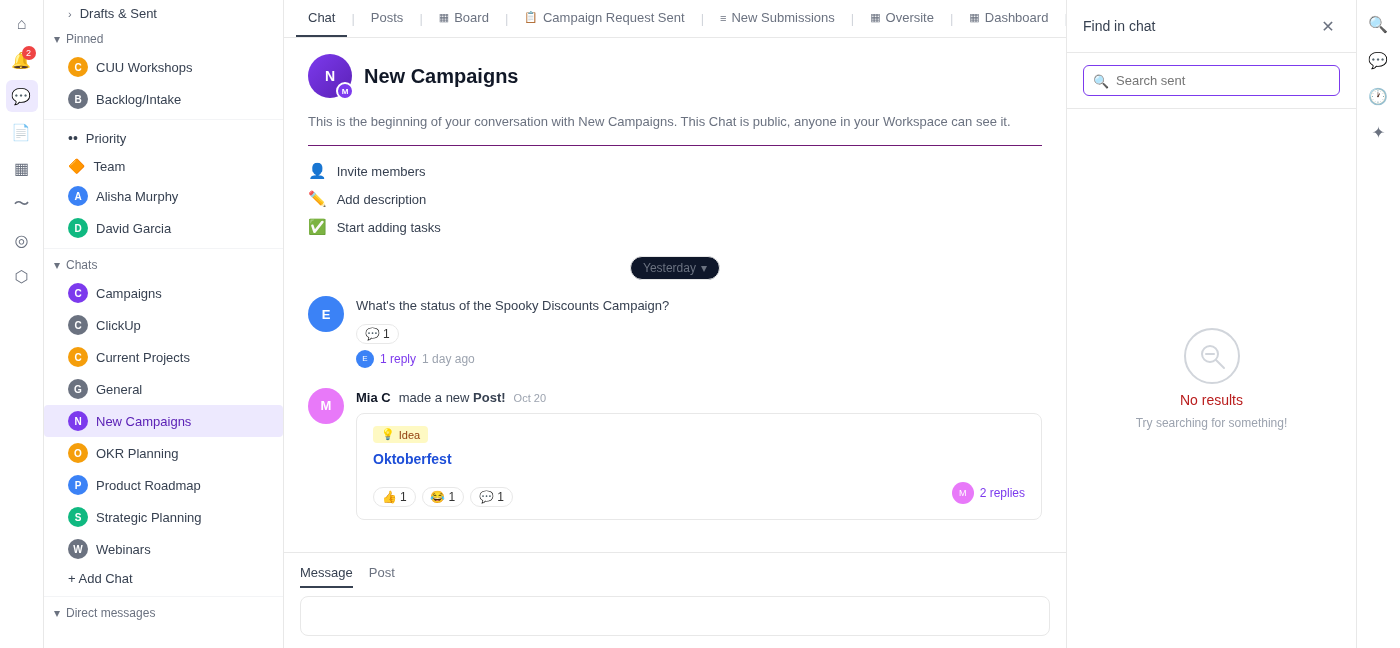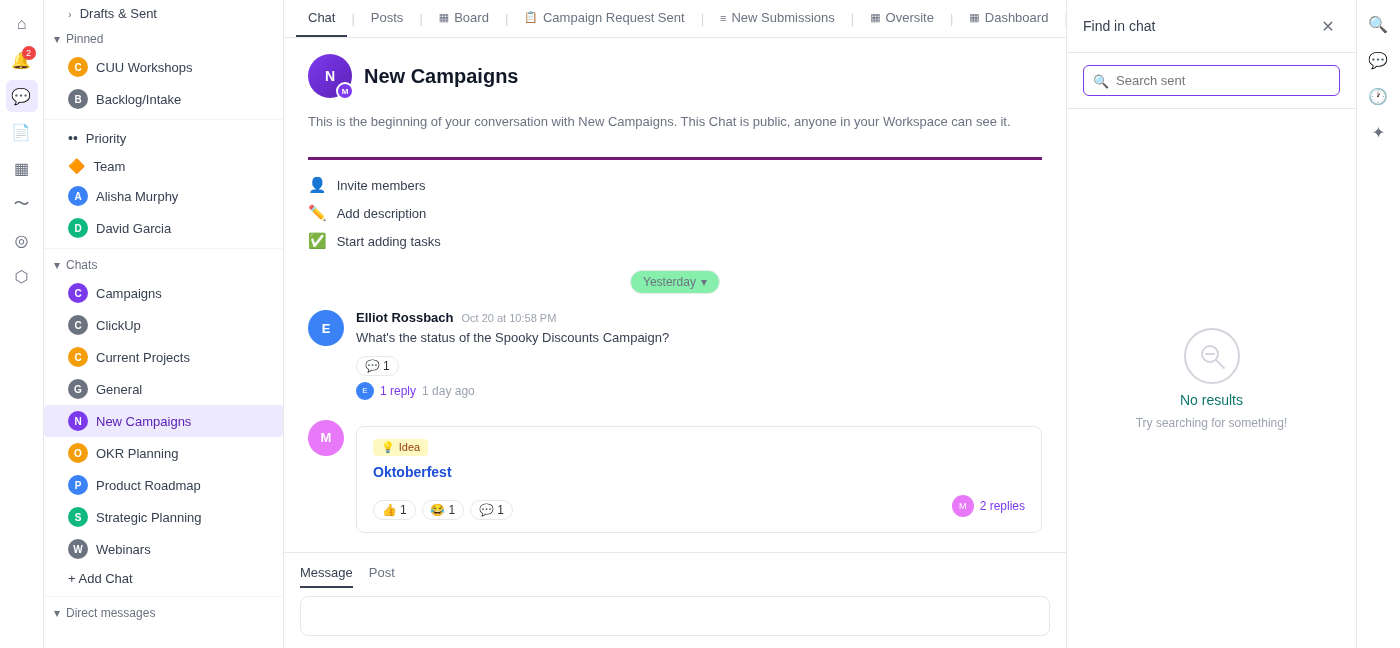--- a/index.html
+++ b/index.html
@@ -123,38 +123,38 @@
       position: absolute; bottom: -2px; right: -2px;
       width: 18px; height: 18px; border-radius: 50%;
       background: #7c3aed;
       border: 2px solid #fff;
       font-size: 8px; display: flex; align-items: center; justify-content: center; color: #fff;
     }
     .channel-title { font-size: 20px; font-weight: 600; color: #111827; }
 
     .channel-description {
       font-size: 13px; color: #6b7280; margin-bottom: 16px;
-      border-bottom: 3px solid #701a75; padding-bottom: 28px;
+      border-bottom: 1px solid #701a75; padding-bottom: 16px;
     }
 
     .action-list { display: flex; flex-direction: column; gap: 10px; margin-bottom: 20px; }
     .action-item {
       display: flex; align-items: center; gap: 10px;
       font-size: 13px; color: #374151; cursor: pointer;
     }
     .action-icon { font-size: 15px; }
 
     
     .date-divider {
       display: flex; align-items: center; justify-content: center;
       margin: 16px 0;
     }
     .date-chip {
       display: flex; align-items: flex-start; gap: 5px;
-      background: #86efac; border: 1px solid #e8e8e8;
+      background: #0f172a; border: 1px solid #e8e8e8;
       border-radius: 20px; padding: 4px 12px;
       font-size: 12px; color: #6b7280; cursor: pointer;
     }
 
     
     .message { display: flex; gap: 12px; margin-bottom: 20px; }
     .msg-avatar {
       width: 36px; height: 36px; border-radius: 50%; flex-shrink: 0;
       display: flex; align-items: center; justify-content: center;
       font-size: 13px; font-weight: 600; color: #fff;
@@ -258,21 +258,21 @@
       flex: 1;
       display: flex; flex-direction: column; align-items: center; justify-content: center;
       gap: 8px;
     }
     .no-results-icon {
       width: 56px; height: 56px; border-radius: 50%;
       border: 2px solid #d1d5db;
       display: flex; align-items: center; justify-content: center;
       font-size: 24px; color: #d1d5db;
     }
-    .no-results-title { font-size: 14px; font-weight: 500; color: #0f766e; }
+    .no-results-title { font-size: 14px; font-weight: 500; color: #b91c1c; }
     .no-results-sub { font-size: 12px; color: #9ca3af; }
 
     
     .right-strip {
       width: 44px;
       border-left: 1px solid #e8e8e8;
       display: flex;
       flex-direction: column;
       align-items: center;
       padding: 8px 0;
@@ -478,42 +478,43 @@
     <div class="date-divider">
       <div class="date-chip">
         <span>Yesterday</span>
         <span>▾</span>
       </div>
     </div>
 
     <div class="message">
       <div class="msg-avatar" style="background:#3b82f6;">E</div>
       <div class="msg-content">
-        <div class="msg-header">
-          <span class="msg-author">Elliot Rossbach</span>
-          <span class="msg-time">Oct 20 at 10:58 PM</span>
-        </div>
         <div class="msg-text">What's the status of the Spooky Discounts Campaign?</div>
         <div class="reaction-row">
           <div class="reaction">
             <span>💬</span>
             <span>1</span>
           </div>
         </div>
         <div class="reply-row">
           <div class="reply-avatar" style="background:#3b82f6; color:#fff; font-size:8px;">E</div>
           <span>1 reply</span>
           <span style="color:#9ca3af;">1 day ago</span>
         </div>
       </div>
     </div>
 
     <div class="message">
       <div class="msg-avatar" style="background:#e879f9;">M</div>
       <div class="msg-content">
+        <div class="msg-header">
+          <span class="msg-author">Mia C</span>
+          <span class="msg-text" style="font-weight:400;"> made a new <strong>Post!</strong></span>
+          <span class="msg-time">Oct 20</span>
+        </div>
         <div class="post-card">
           <div class="post-tag">
             <span>💡</span>
             <span>Idea</span>
           </div>
           <div class="post-title">Oktoberfest</div>
           <div class="post-footer">
             <div class="reaction-row">
               <div class="reaction">
                 <span>👍</span>

